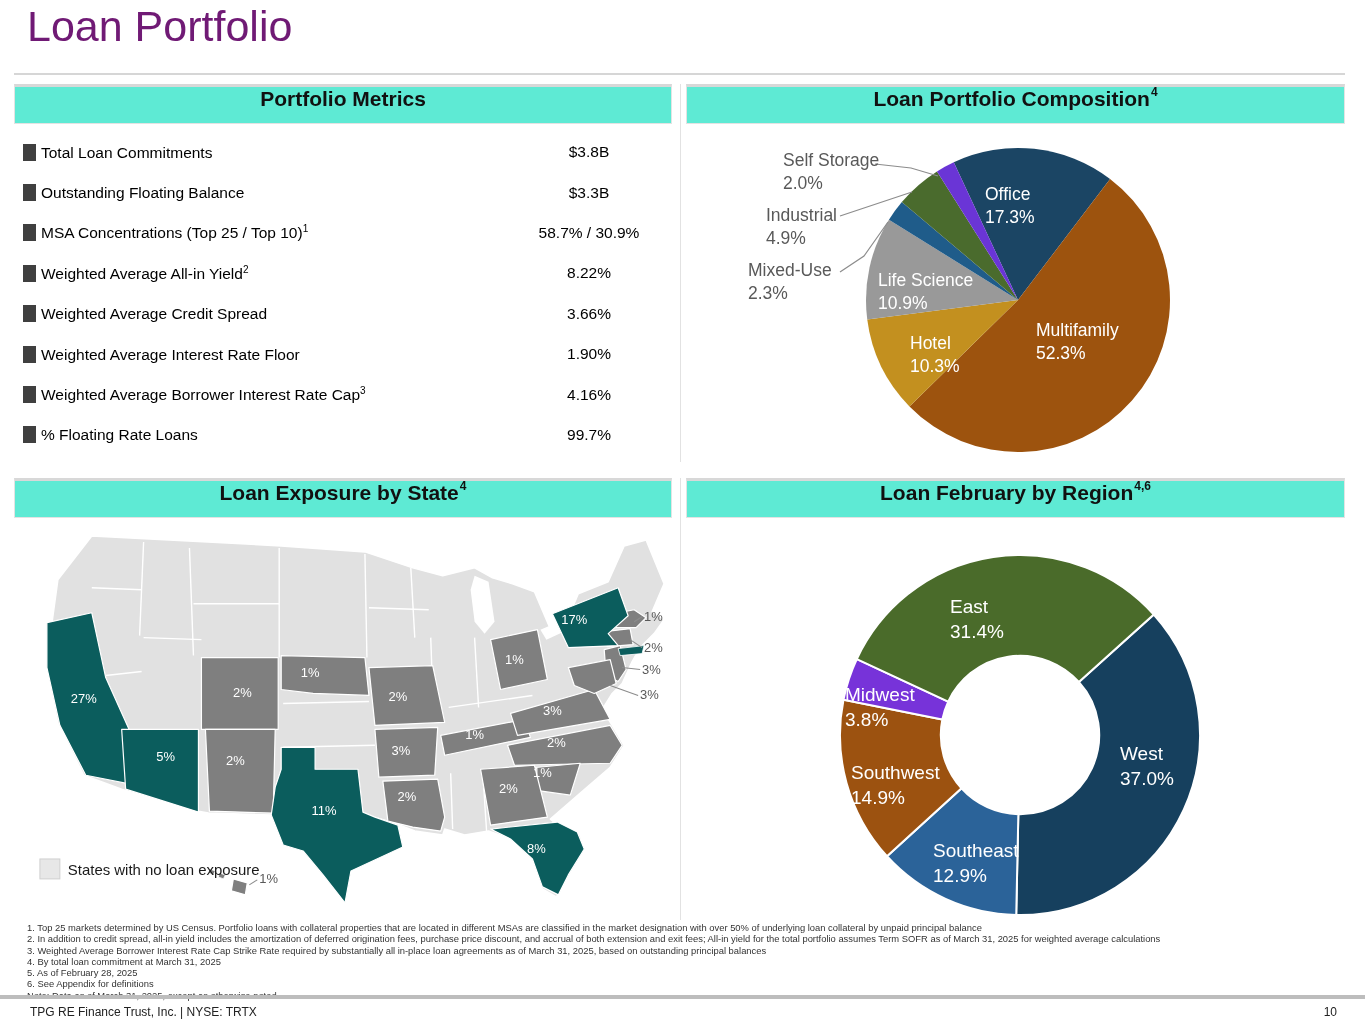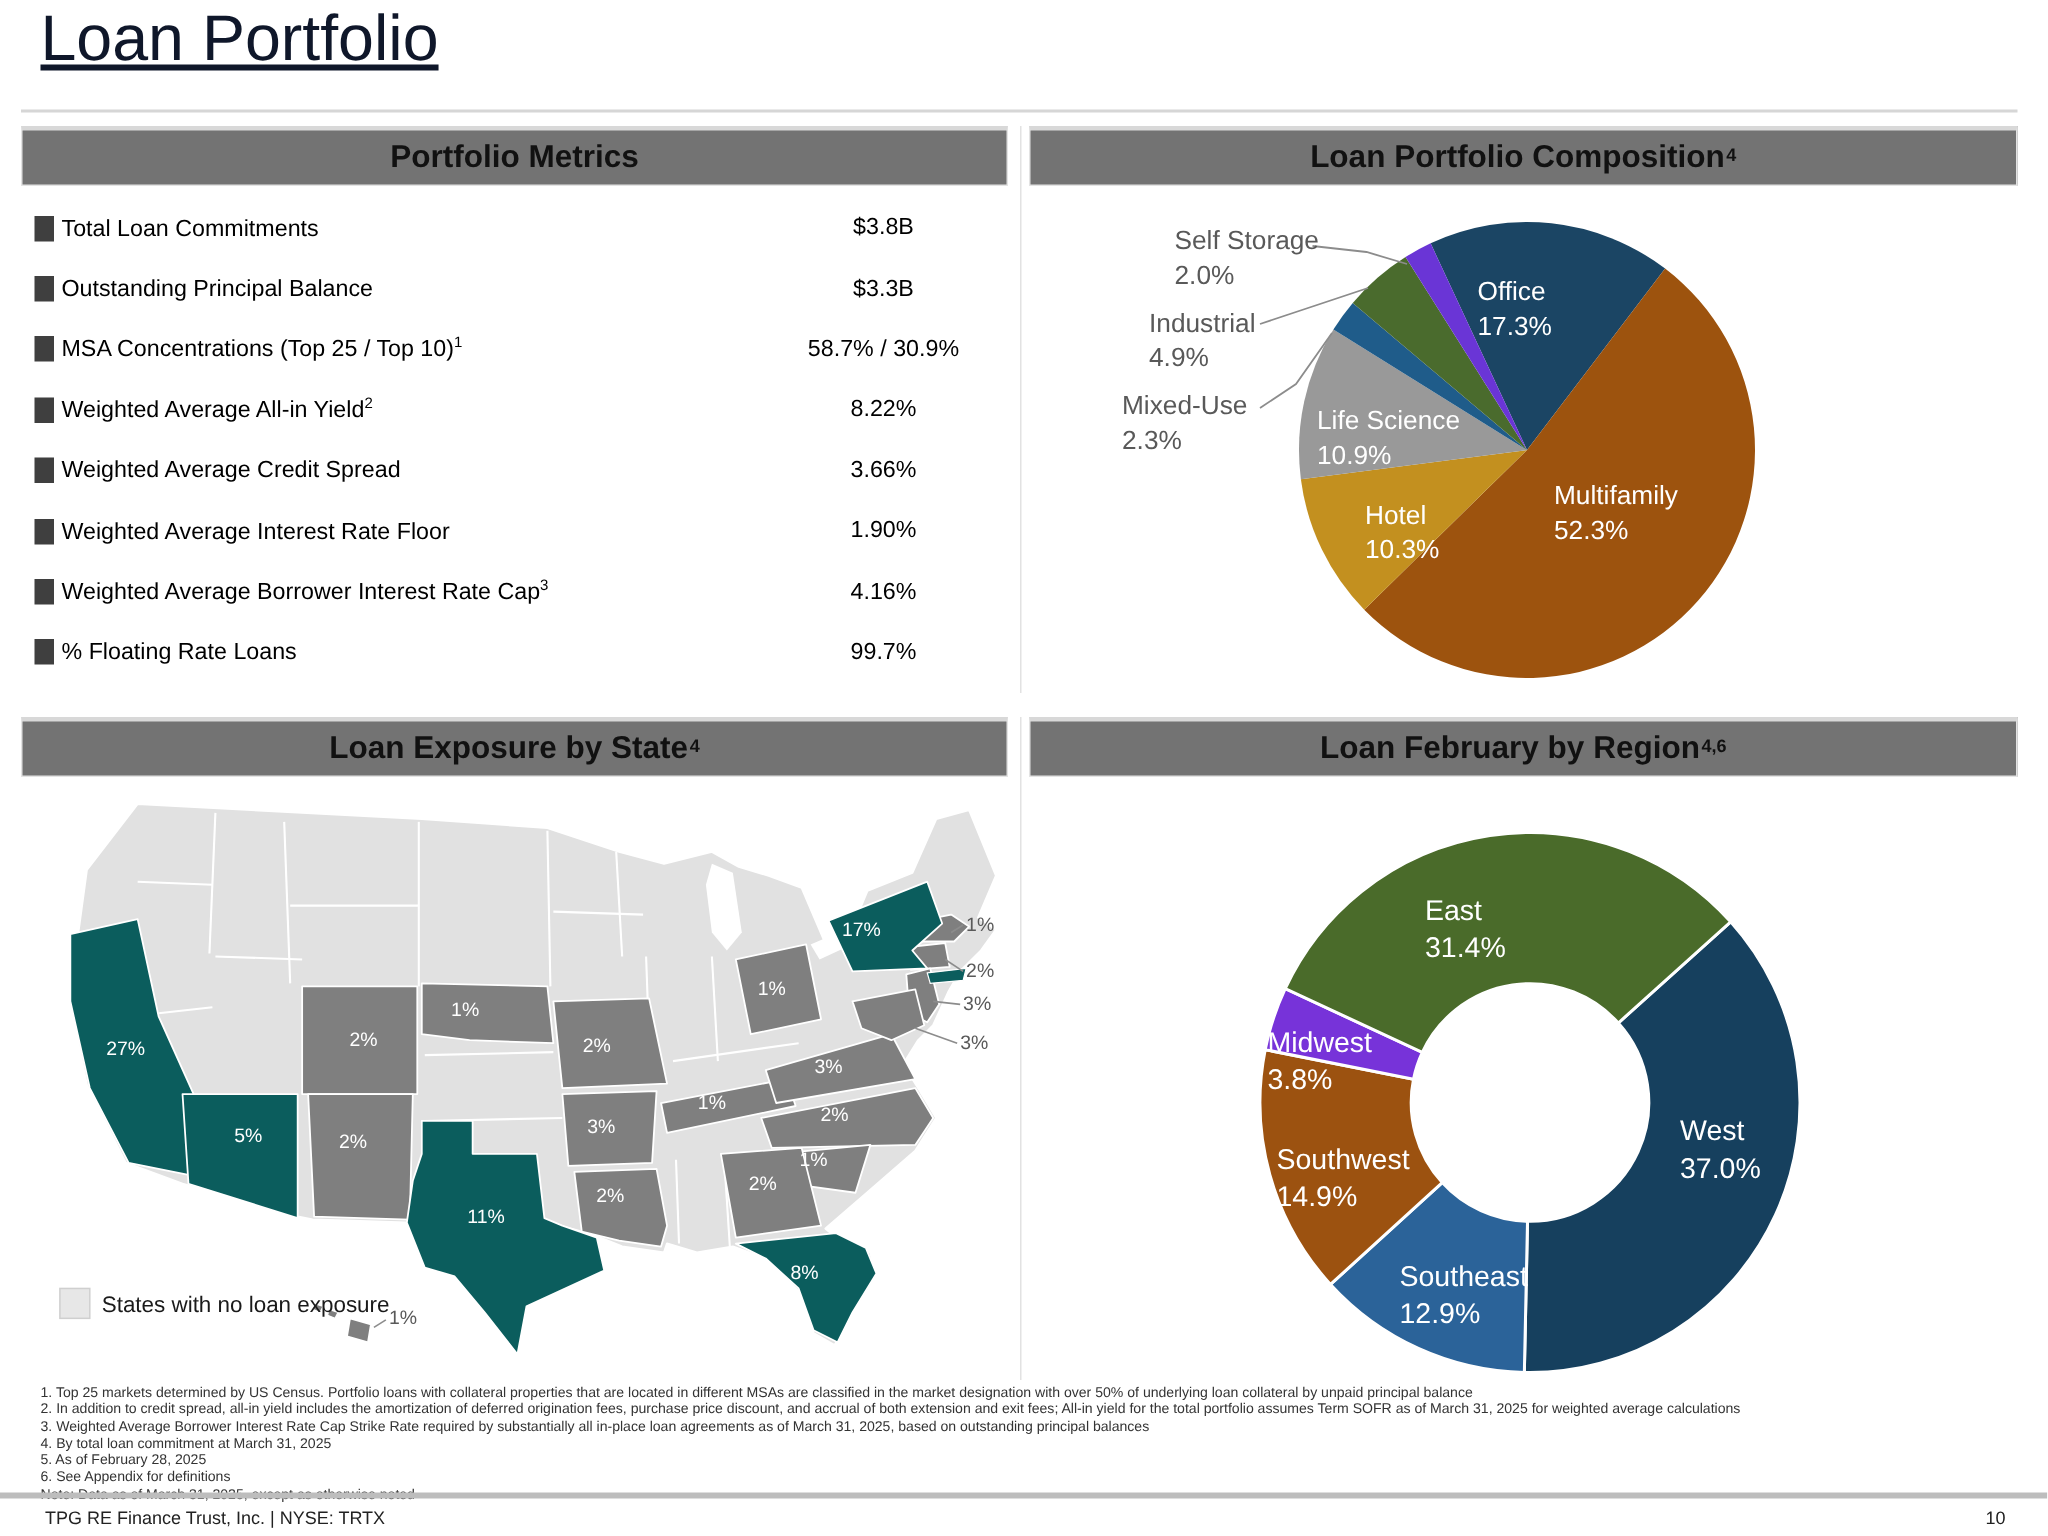--- a/index.html
+++ b/index.html
@@ -1,23 +1,23 @@
 <!DOCTYPE html>
 <html><head>
 <meta charset="utf-8">
 <style>
   html,body{margin:0;padding:0;background:#fff;}
   .slide{position:relative;width:1365px;height:1024px;background:#fff;overflow:hidden;
          font-family:"Liberation Sans",sans-serif;color:#1a1a1a;}
-  .slide-title{position:absolute;left:27px;top:2px;font-size:43px;font-weight:400;color:#0f172a;text-decoration:underline;}
+  .slide-title{position:absolute;left:27px;top:2px;font-size:43px;font-weight:400;color:#701a75;}
   .title-rule{position:absolute;left:14px;top:73px;width:1331px;height:2px;background:#d6d6d6;}
   .vdiv{position:absolute;width:1px;background:#e2e2e2;}
   .panel{position:absolute;}
-  .panel-header{height:36px;background:#737373;border:1px solid #e3e3e3;border-top:3px solid #d8d8d8;
-    display:flex;align-items:center;justify-content:center;font-size:21px;font-weight:bold;color:#111;}
+  .panel-header{height:36px;background:#5eead4;border:1px solid #e3e3e3;border-top:3px solid #d8d8d8;
+    display:flex;justify-content:center;font-size:21px;font-weight:bold;color:#111;}
   .panel-header sup{font-size:12px;font-weight:bold;margin-left:1px;transform:translateY(-2px);}
   .metrics-rows{padding-top:8px;}
   .m-row{position:relative;height:40.4px;display:flex;align-items:center;}
   .bullet{width:13px;height:17px;background:#3f3f3f;margin-left:9px;margin-right:5px;flex:none;}
   .m-label{font-size:15.5px;color:#000;}
   .m-label sup{font-size:10px;}
   .m-value{position:absolute;left:450px;width:250px;text-align:center;font-size:15.5px;color:#000;}
   svg{display:block;}
   .footnotes{position:absolute;left:27px;top:922px;width:1330px;}
   .fn{font-size:9.4px;line-height:11.3px;color:#333;}
@@ -41,21 +41,21 @@
       <span>Portfolio Metrics</span>
     </div>
     <div class="metrics-rows">
       <div class="m-row">
           <span class="bullet"></span>
           <span class="m-label"><span>Total Loan Commitments</span><sup></sup></span>
           <span class="m-value">$3.8B</span>
         </div>
       <div class="m-row">
           <span class="bullet"></span>
-          <span class="m-label"><span>Outstanding Principal Balance</span><sup></sup></span>
+          <span class="m-label"><span>Outstanding Floating Balance</span><sup></sup></span>
           <span class="m-value">$3.3B</span>
         </div>
       <div class="m-row">
           <span class="bullet"></span>
           <span class="m-label"><span>MSA Concentrations (Top 25 / Top 10)</span><sup>1</sup></span>
           <span class="m-value">58.7% / 30.9%</span>
         </div>
       <div class="m-row">
           <span class="bullet"></span>
           <span class="m-label"><span>Weighted Average All-in Yield</span><sup>2</sup></span>

